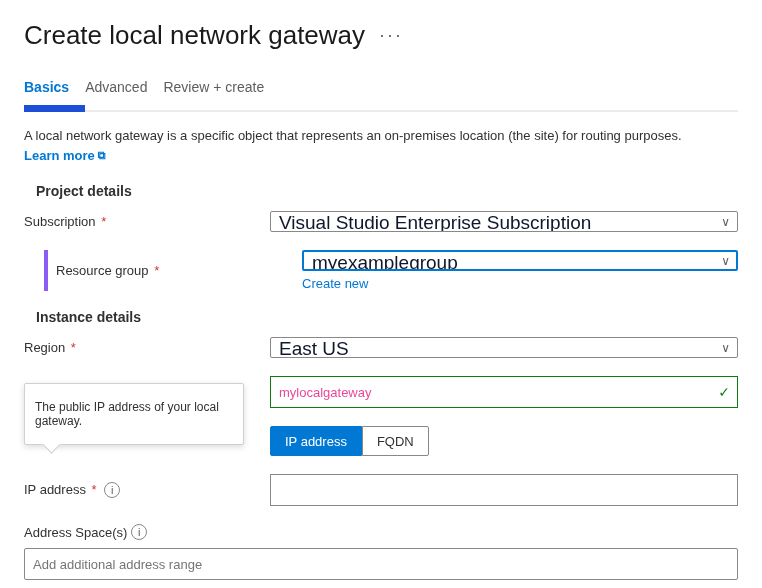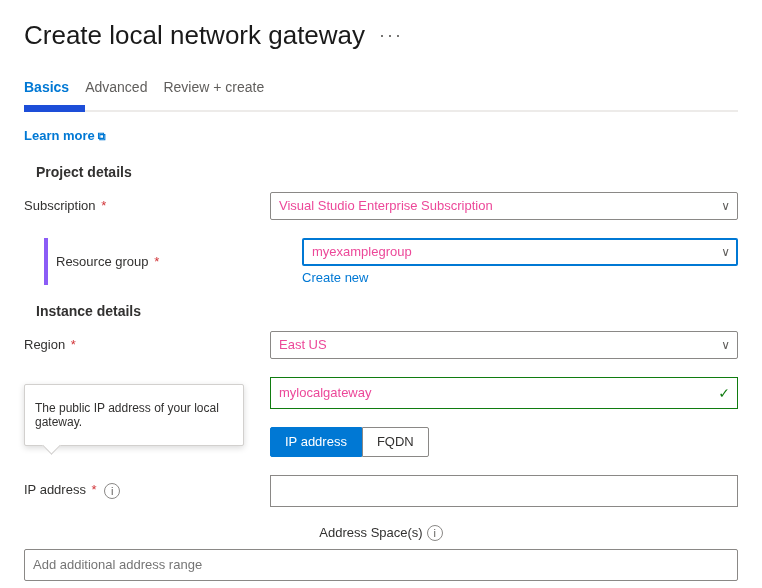--- a/index.html
+++ b/index.html
@@ -116,26 +116,26 @@
       color: #d13438;
       margin-left: 2px;
     }
 
     .control-col {
       flex: 1;
     }
 
     .select-control {
       width: 100%;
-      height: 28px;
+      height: 21px;
       border: 1px solid #8a8886;
       border-radius: 2px;
       padding: 0 28px 0 8px;
-      font-size: 13px;
-      color: #ec4899;
+      font-size: 19px;
+      color: #0f172a;
       background: #fff;
       appearance: none;
       cursor: pointer;
       position: relative;
     }
 
     .select-wrapper {
       position: relative;
       width: 100%;
     }
@@ -301,20 +301,21 @@
   </div>
   <div class="tab">
     <span>Advanced</span>
   </div>
   <div class="tab">
     <span>Review + create</span>
   </div>
 </div>
 
 <div class="description">
+  <span>A local network gateway is a specific object that represents an on-premises location (the site) for routing purposes.</span>
   <a href="#" class="learn-more">
     <span>Learn more</span>
     <span class="ext-icon">⧉</span>
   </a>
 </div>
 
 <div class="section-title">Project details</div>
 
 <div class="form-row">
   <div class="label-col">
@@ -400,18 +401,18 @@
     <span>IP address</span>
     <span class="required">*</span>
     <span class="info-icon">i</span>
   </div>
   <div class="control-col">
     <input type="text" class="input-control" value="" style="">
   </div>
 </div>
 
 <div class="bottom-section">
-  <div style="margin-bottom:8px; display:flex; align-items:center;justify-content:center;">
+  <div style="margin-bottom:8px; display:flex; align-items:center;">
     <span style="font-size:13px; color:#323130;">Address Space(s)</span>
     <span class="info-icon">i</span>
   </div>
   <input type="text" class="address-space-input" placeholder="Add additional address range" style="">
 </div>
 
 </body></html>

